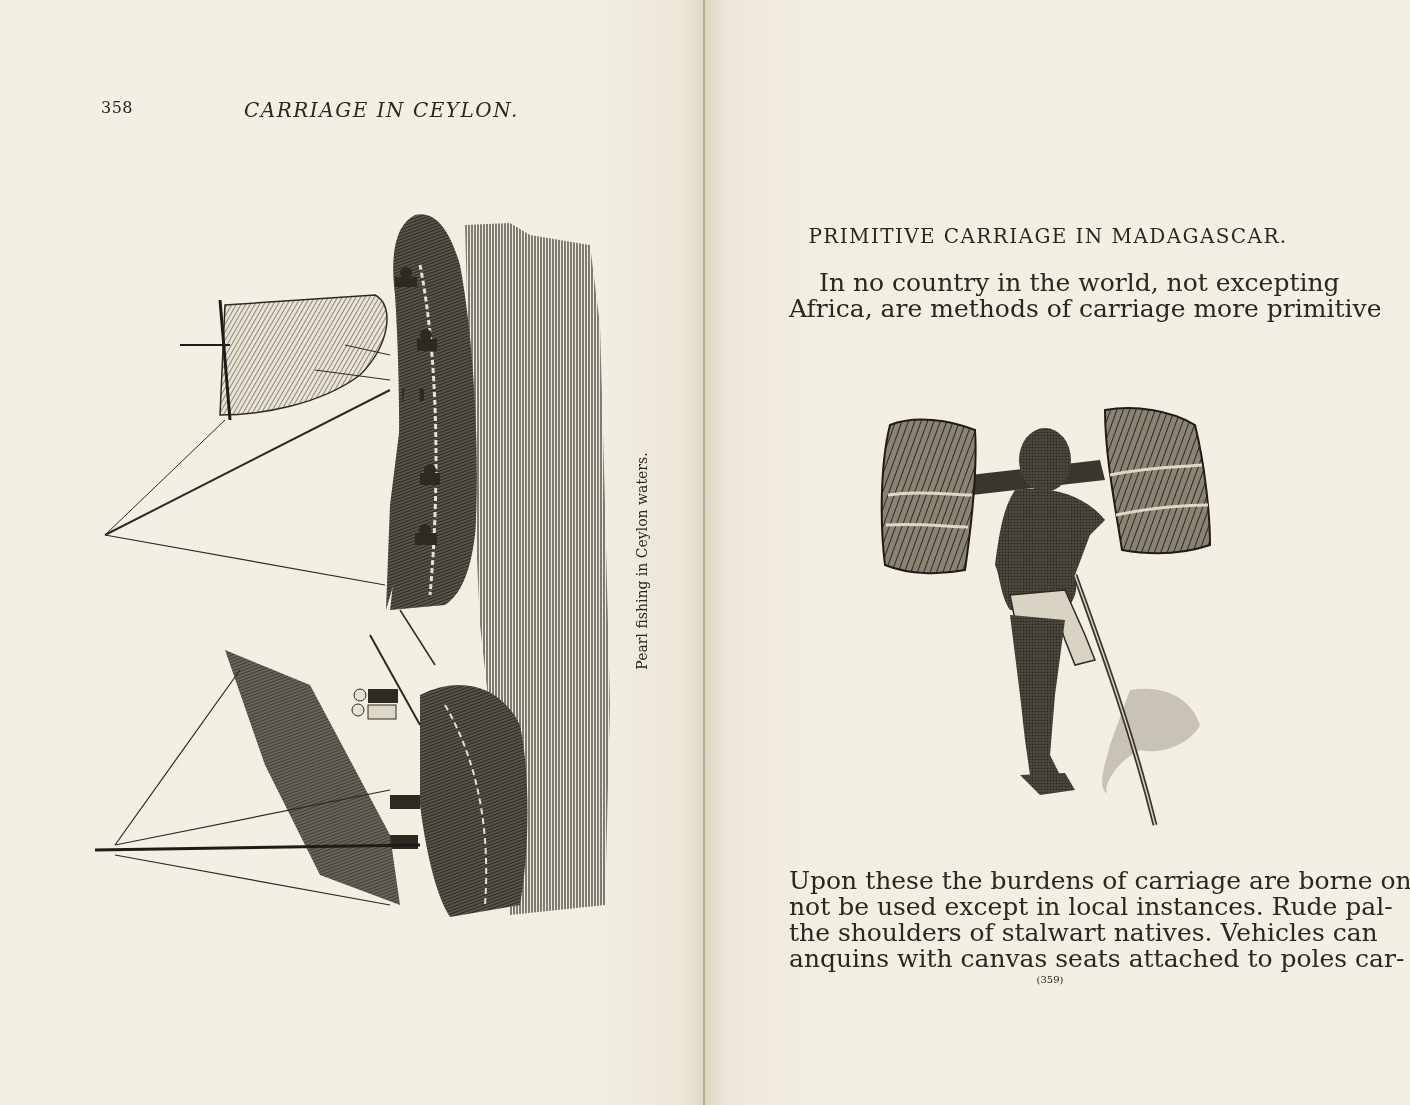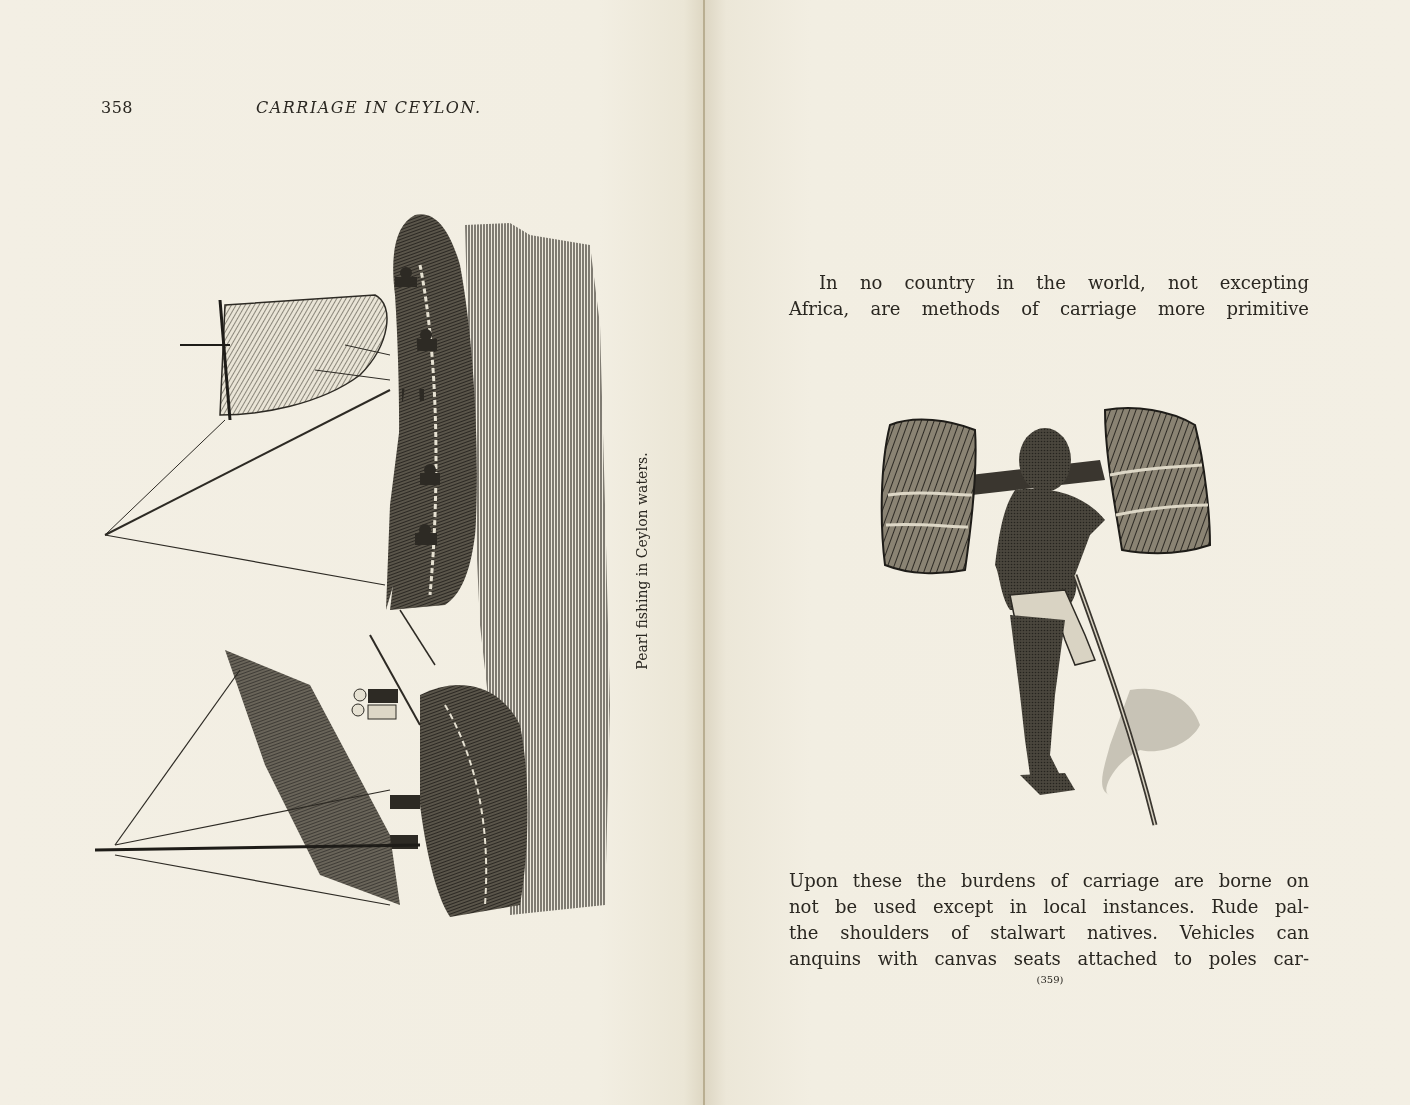--- a/index.html
+++ b/index.html
@@ -16,40 +16,40 @@
   .page-right { left: 705px; width: 705px; background: linear-gradient(to left, #f3efe4 0%, #f2eee2 85%, #ece7d8 97%, #ddd6c3 100%); }
   .gutter {
     position: absolute; left: 703px; top: 0; width: 2px; height: 1105px;
     background: #b9ae91;
   }
   .page-number-left {
     position: absolute; left: 101px; top: 98px;
     font-size: 16px; letter-spacing: 0.5px;
   }
   .running-head {
-    position: absolute; left: 256px; top: 98px;
-    font-size: 16px; font-style: italic; letter-spacing: 1.5px;
+    position: absolute; left: 244px; top: 98px;
+    font-size: 20px; font-style: italic; letter-spacing: 1.5px;
   }
   .figure-left {
     position: absolute; left: 90px; top: 205px; width: 530px; height: 715px;
   }
   .caption-left {
     position: absolute; left: 522px; top: 553px;
     width: 240px; text-align: center;
     transform: rotate(-90deg);
     transform-origin: center center;
     font-size: 14px; white-space: nowrap;
   }
   .section-title {
     position: absolute; left: 798px; top: 224px; width: 500px;
     font-size: 20px; letter-spacing: 1.4px; text-align: center;
   }
   .para {
     position: absolute; left: 789px; width: 520px;
-    font-size: 18px; line-height: 26px; text-align: justify;
+    font-size: 25px; line-height: 26px; text-align: justify;
   }
   .para .line { display: block; text-align: justify; text-align-last: justify; white-space: nowrap; }
   .para-1 { top: 270px; }
   .para-1 .line.first { padding-left: 30px; }
   .para-1 .line.last { text-align-last: justify; }
   .para-2 { top: 868px; }
   .figure-right {
     position: absolute; left: 860px; top: 395px; width: 360px; height: 450px;
   }
   .page-number-right {
@@ -136,20 +136,21 @@
       </svg>
     </div>
 
     <div class="caption-left">Pearl fishing in Ceylon waters.</div>
   </div>
 
   <div class="gutter"></div>
 
   <div class="page page-right"></div>
 
+  <div class="section-title">PRIMITIVE CARRIAGE IN MADAGASCAR.</div>
 
   <div class="para para-1">
     <span class="line first">In  no  country  in  the  world,  not  excepting</span>
     <span class="line">Africa, are methods of carriage more primitive</span>
   </div>
 
   <div class="figure-right">
     <svg width="360" height="450" viewBox="0 0 360 450" xmlns="http://www.w3.org/2000/svg">
       <defs>
         <pattern id="bundleTex" width="6" height="6" patternUnits="userSpaceOnUse" patternTransform="rotate(20)">

